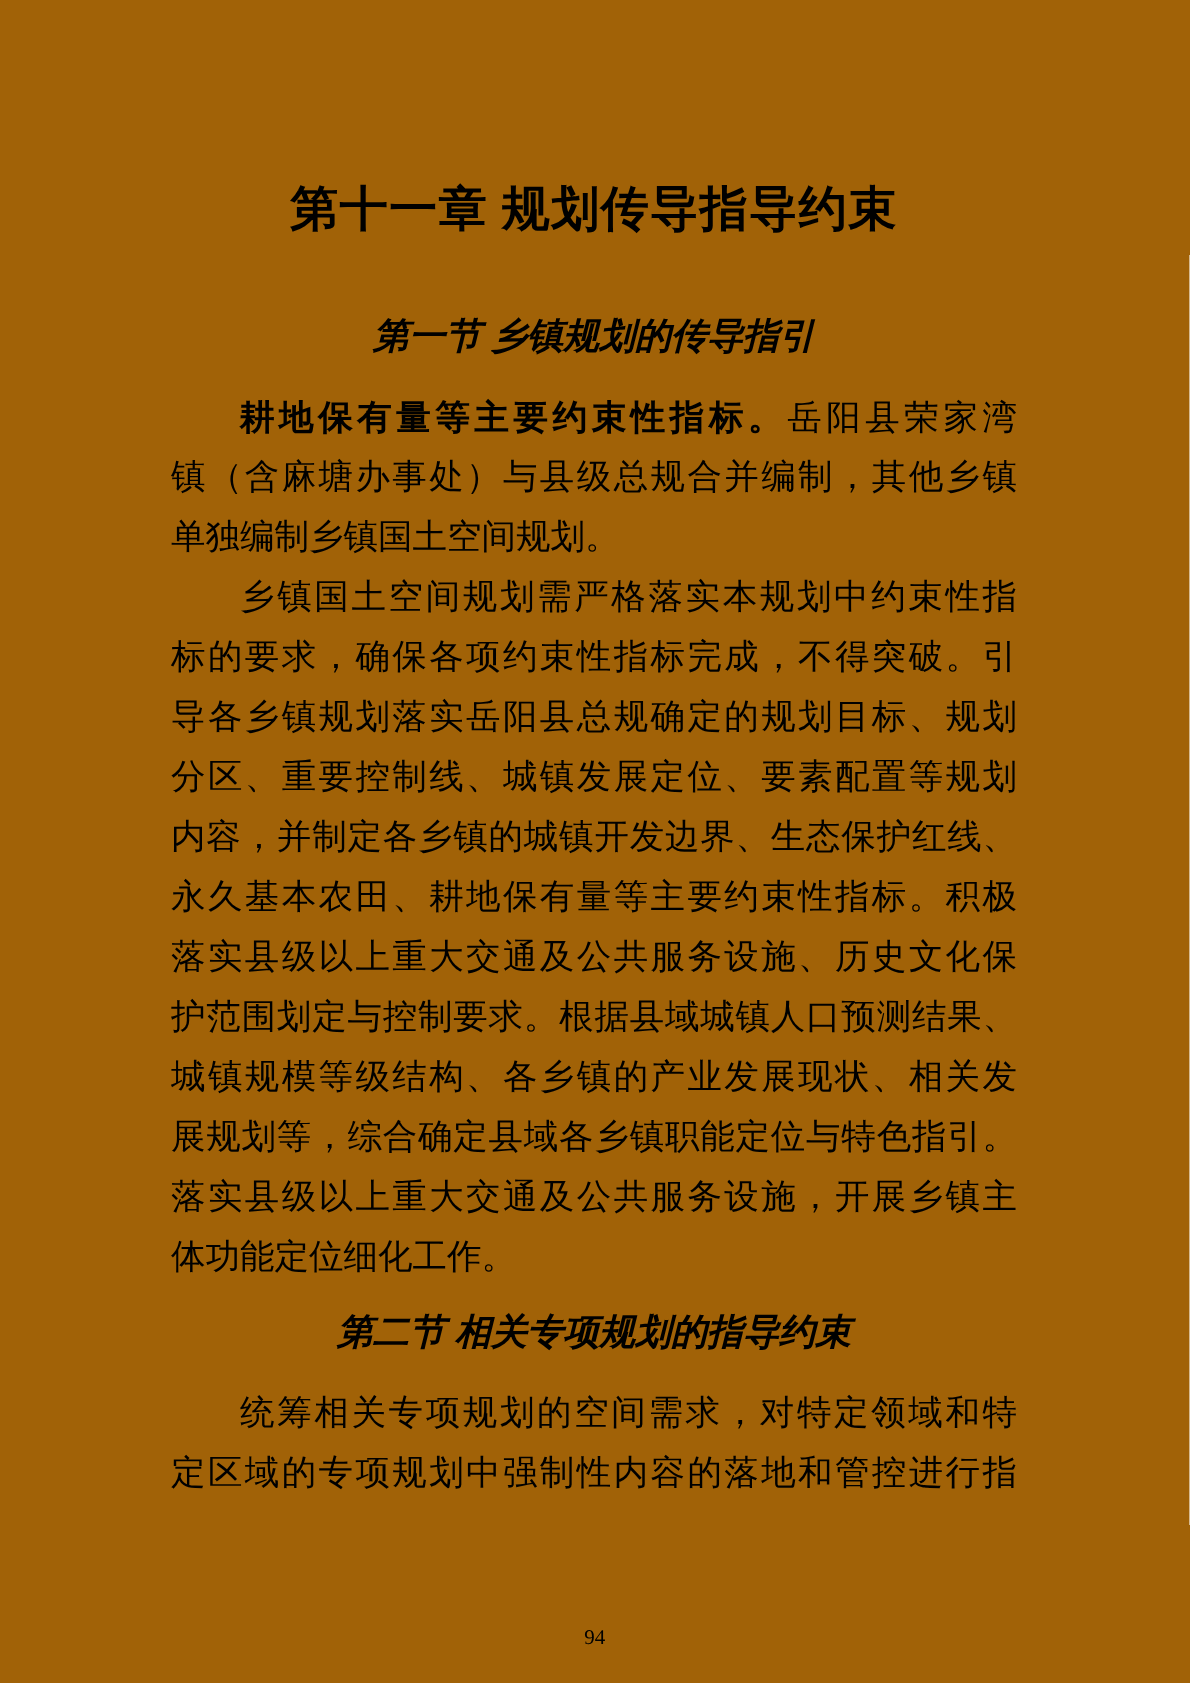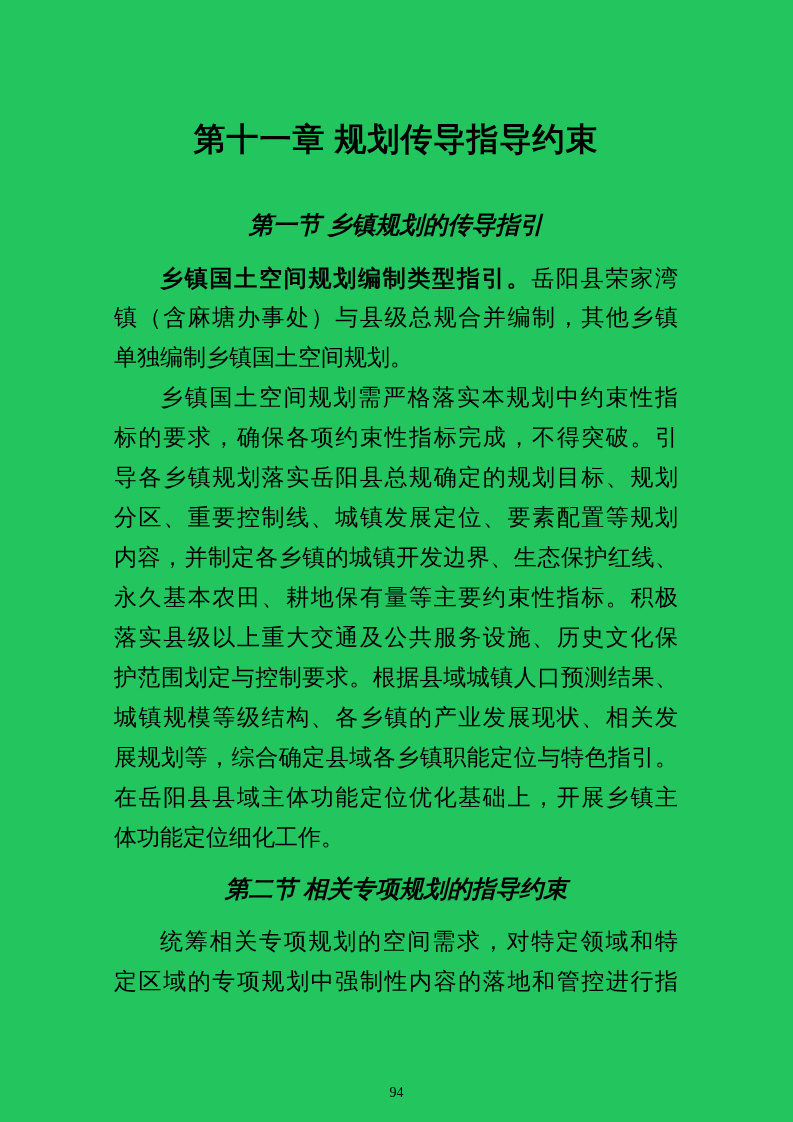--- a/index.html
+++ b/index.html
@@ -1,21 +1,21 @@
 <!DOCTYPE html>
 <html><head>
 <meta charset="utf-8">
 <style>
   * { margin: 0; padding: 0; box-sizing: border-box; }
   html, body { background: #ffffff; }
   .page {
     position: relative;
     width: 793px;
     height: 1122px;
-    background: #22c55e;
+    background: #a16207;
     color: #000000;
     overflow: hidden;
     font-family: "Liberation Serif", "DejaVu Serif", serif;
   }
   .inner {
     margin-left: 114px;
     margin-right: 115px;
   }
   .chapter-title {
     padding-top: 117px;
@@ -67,35 +67,35 @@
 <body>
 
 <div class="page">
   <div class="inner">
 
     <h1 class="chapter-title">第十一章 规划传导指导约束</h1>
 
     <h2 class="section-title first">第一节 乡镇规划的传导指引</h2>
 
     <div class="body-block first">
-      <div class="line indent"><span class="lead-bold">乡镇国土空间规划编制类型指引。</span><span>岳阳县荣家湾</span></div>
+      <div class="line indent"><span class="lead-bold">耕地保有量等主要约束性指标。</span><span>岳阳县荣家湾</span></div>
       <div class="line">镇（含麻塘办事处）与县级总规合并编制，其他乡镇</div>
       <div class="line end">单独编制乡镇国土空间规划。</div>
 
       <div class="line indent">乡镇国土空间规划需严格落实本规划中约束性指</div>
       <div class="line">标的要求，确保各项约束性指标完成，不得突破。引</div>
       <div class="line">导各乡镇规划落实岳阳县总规确定的规划目标、规划</div>
       <div class="line">分区、重要控制线、城镇发展定位、要素配置等规划</div>
       <div class="line">内容，并制定各乡镇的城镇开发边界、生态保护红线、</div>
       <div class="line">永久基本农田、耕地保有量等主要约束性指标。积极</div>
       <div class="line">落实县级以上重大交通及公共服务设施、历史文化保</div>
       <div class="line">护范围划定与控制要求。根据县域城镇人口预测结果、</div>
       <div class="line">城镇规模等级结构、各乡镇的产业发展现状、相关发</div>
       <div class="line">展规划等，综合确定县域各乡镇职能定位与特色指引。</div>
-      <div class="line">在岳阳县县域主体功能定位优化基础上，开展乡镇主</div>
+      <div class="line">落实县级以上重大交通及公共服务设施，开展乡镇主</div>
       <div class="line end">体功能定位细化工作。</div>
     </div>
 
     <h2 class="section-title second">第二节 相关专项规划的指导约束</h2>
 
     <div class="body-block second">
       <div class="line indent">统筹相关专项规划的空间需求，对特定领域和特</div>
       <div class="line">定区域的专项规划中强制性内容的落地和管控进行指</div>
     </div>
 

